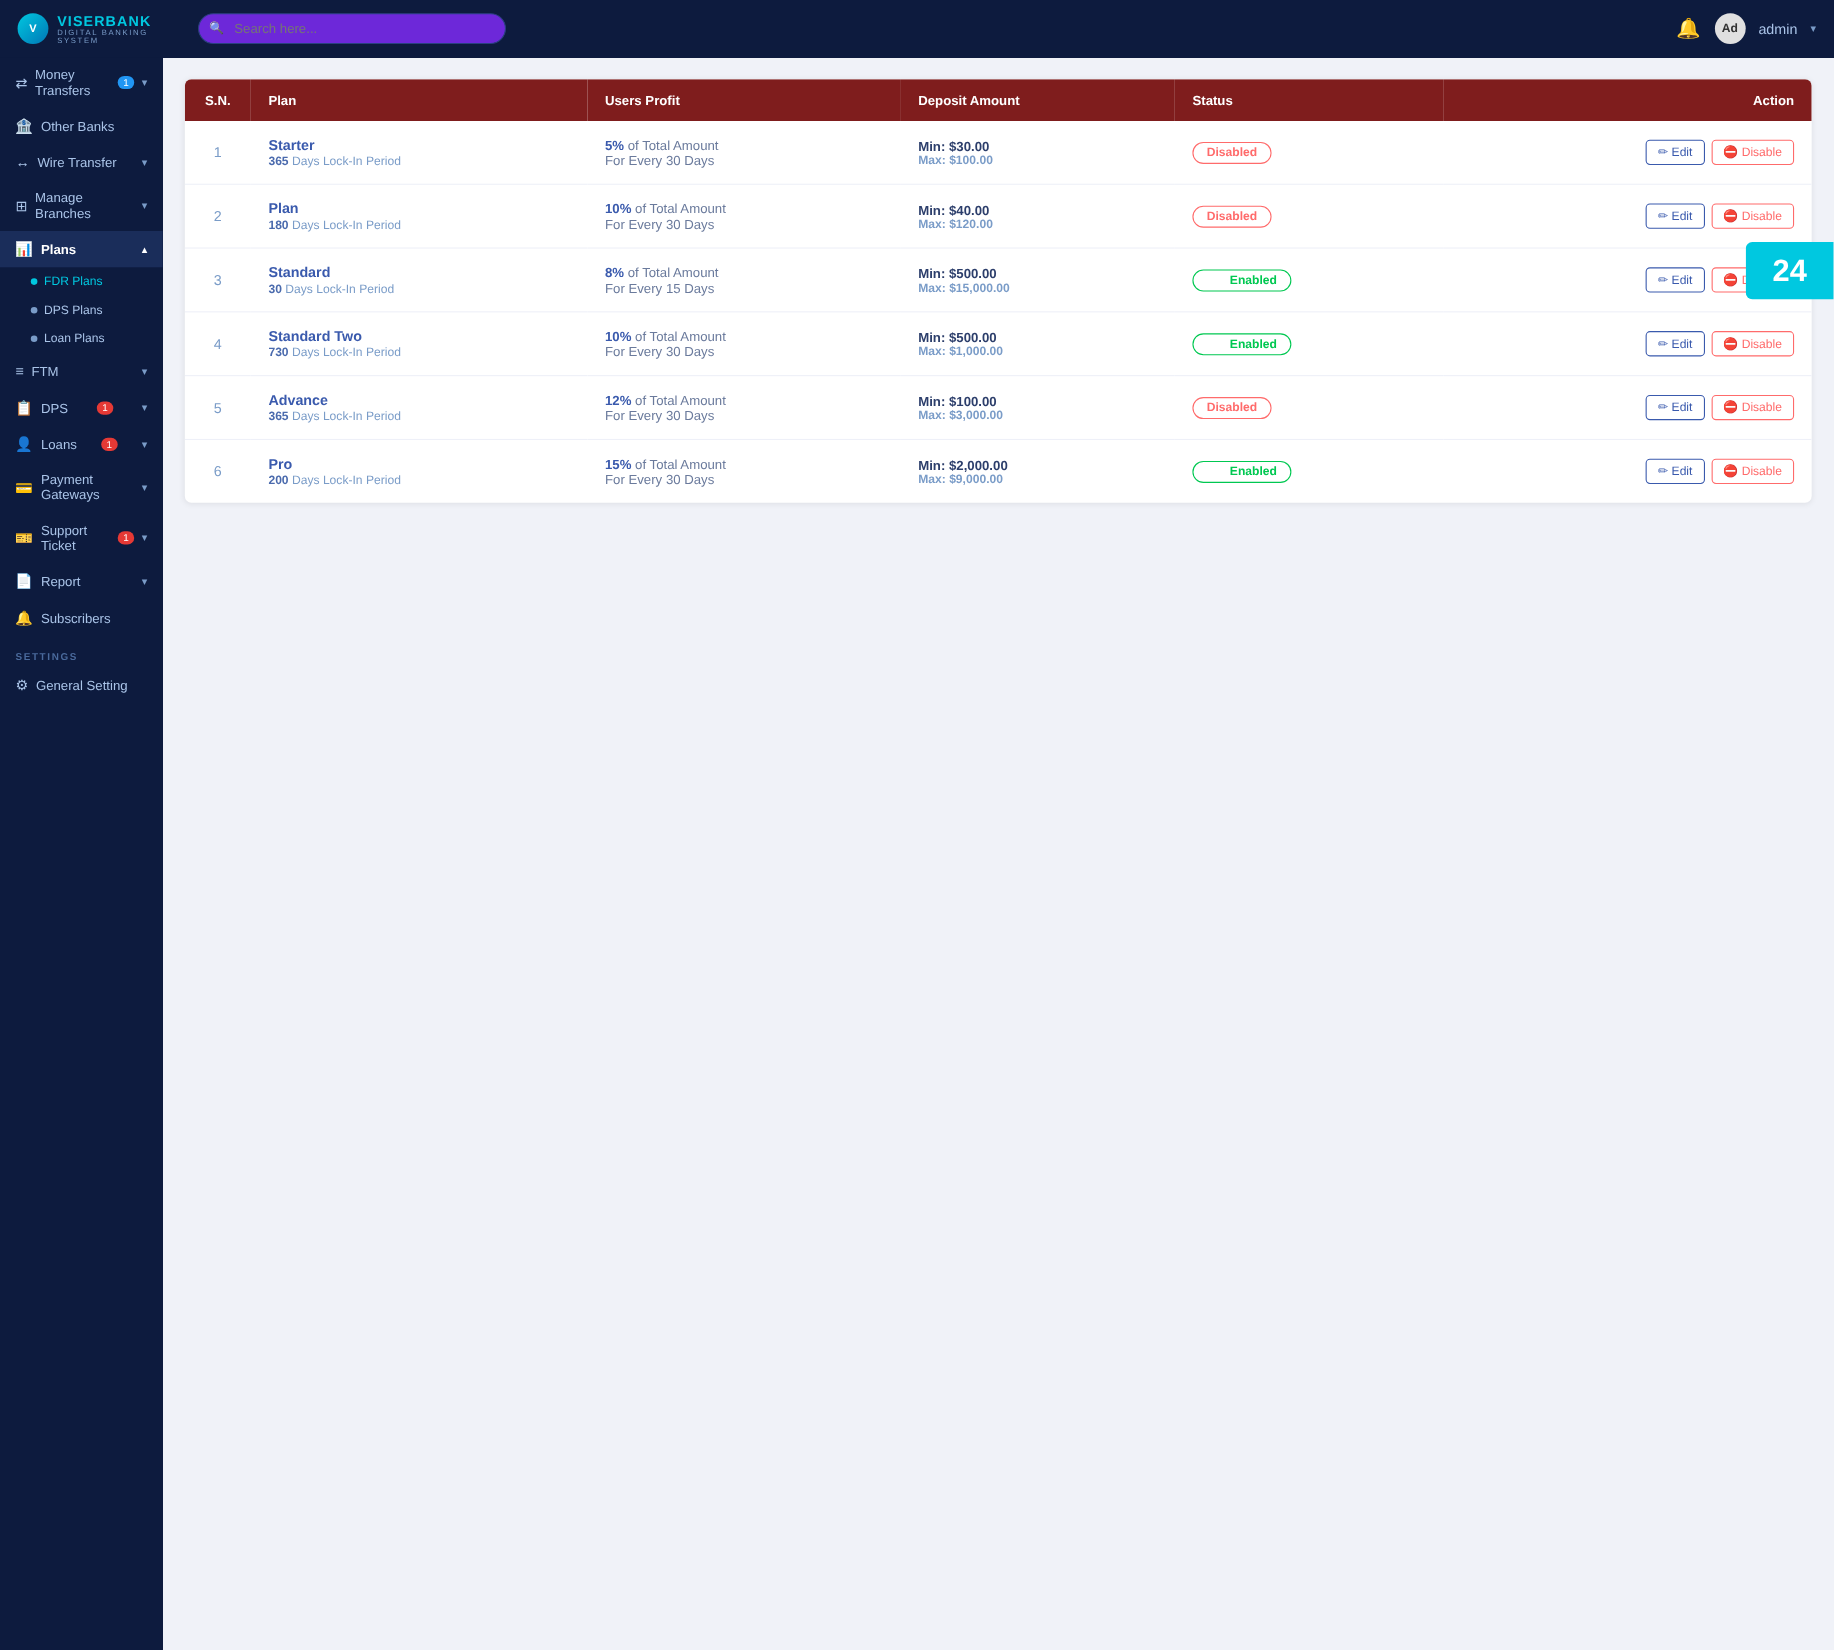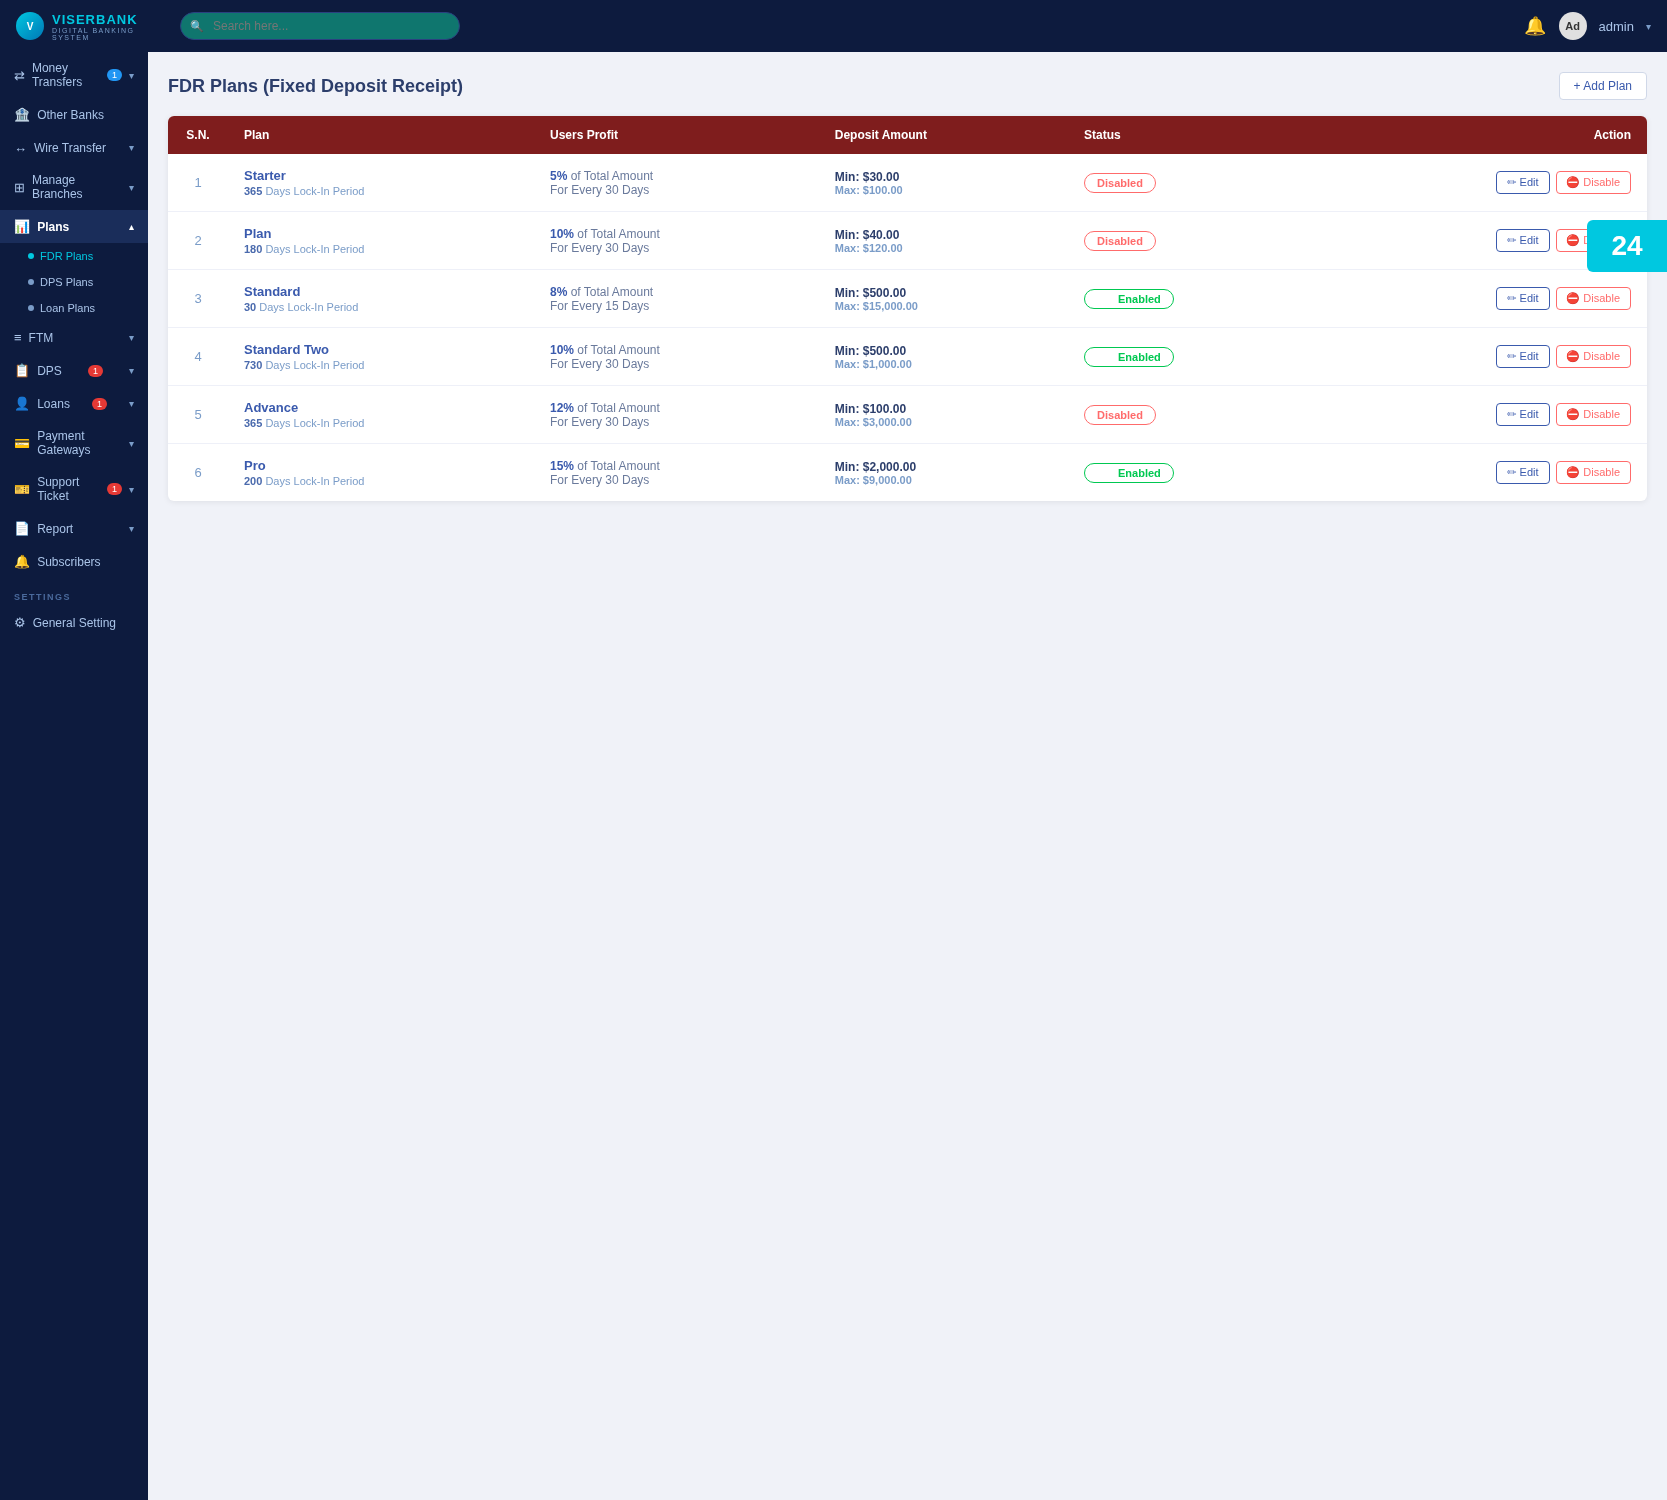--- a/index.html
+++ b/index.html
@@ -36,21 +36,21 @@
     .brand-name span { color: #00c8e0; }
     .brand-sub { color: #7a9cc8; font-size: 7px; letter-spacing: 1.5px; text-transform: uppercase; }
     .navbar-search {
       flex: 1;
       max-width: 280px;
       margin-left: 16px;
     }
     .navbar-search input {
       width: 100%;
       padding: 6px 12px 6px 32px;
-      background: #0f766e;
+      background: #6d28d9;
       border: 1px solid #2a4080;
       border-radius: 20px;
       color: #aac4e8;
       font-size: 12px;
       outline: none;
     }
     .search-wrap { position: relative; }
     .search-wrap::before {
       content: '🔍';
       position: absolute;
@@ -406,24 +406,20 @@
   </div>
 
   <div class="sidebar-section-label">SETTINGS</div>
   <div class="sidebar-item">
     <span class="sidebar-icon">⚙</span>
     <span>General Setting</span>
   </div>
 </aside>
 
 <main class="main-content">
-  <div class="page-header">
-    <h1 class="page-title">FDR Plans (Fixed Deposit Receipt)</h1>
-    <button class="add-plan-btn">+ Add Plan</button>
-  </div>
 
   <div class="table-container">
     <table>
       <thead>
         <tr>
           <th>S.N.</th>
           <th>Plan</th>
           <th>Users Profit</th>
           <th>Deposit Amount</th>
           <th>Status</th>

